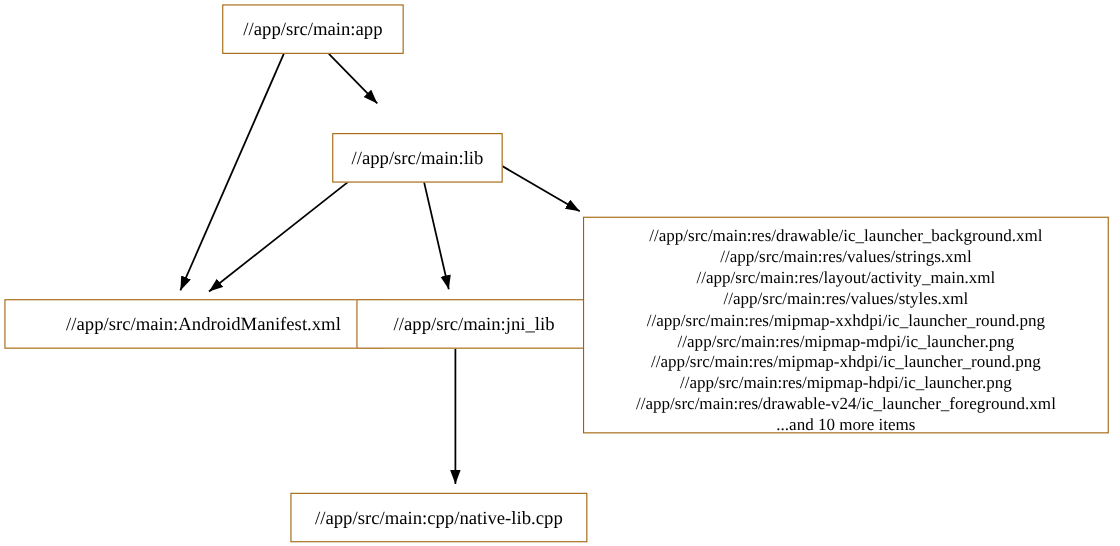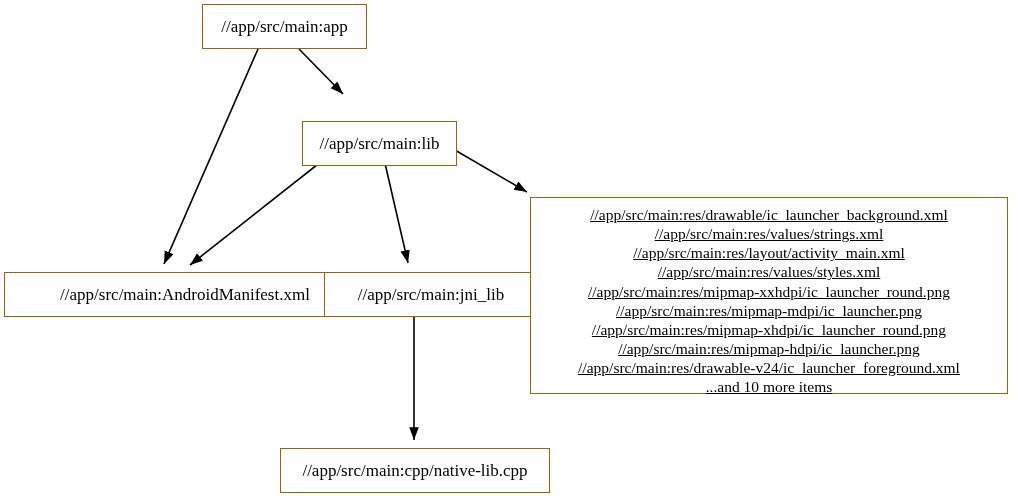--- a/index.html
+++ b/index.html
@@ -48,22 +48,22 @@
   }
   .node-multi .node-label {
     font-size: 15.5px;
     line-height: 1.235;
   }
   
   #node-app        { left: 202px; top: 4px;   width: 165px; height: 45px; }
   #node-lib        { left: 302px; top: 101px; width: 155px; height: 45px; margin-top: 20px; }
   #node-manifest   { left: 4px;   top: 272px; width: 346px; height: 45px; padding-left: 16px; }
   #node-jni-lib    { left: 324px; top: 272px; width: 214px; height: 45px; }
-  #node-res-group  { left: 530px; top: 197px; width: 478px; height: 197px; text-decoration: underline; }
-  #node-native-lib { left: 280px; top: 448px; width: 270px; height: 45px; }
+  #node-res-group  { left: 530px; top: 197px; width: 478px; height: 197px; }
+  #node-native-lib { left: 264px; top: 448px; width: 270px; height: 45px; }
 </style>
 </head>
 <body>
 
 <div id="graph-root">
 
   <svg id="edges-layer" viewBox="0 0 1018 496" width="1018" height="496" xmlns="http://www.w3.org/2000/svg">
     <defs>
       <marker id="arrowhead" markerWidth="9" markerHeight="9" refX="8" refY="3" orient="auto" markerUnits="strokeWidth">
         <path d="M0,0 L8,3 L0,6 z" fill="#000000"></path>

